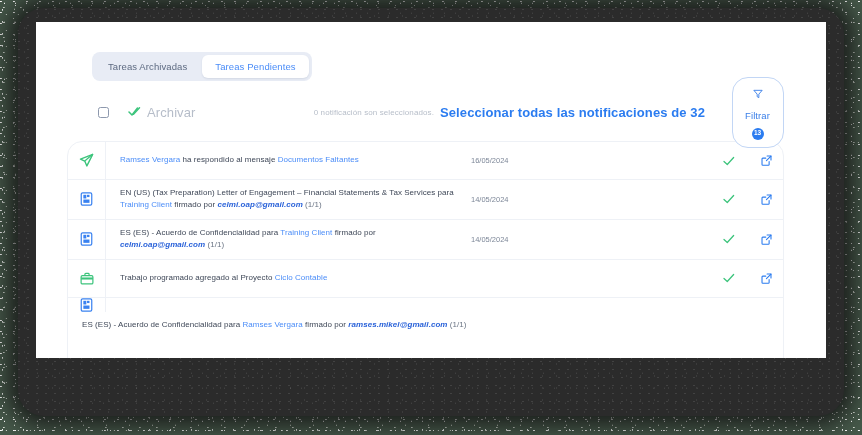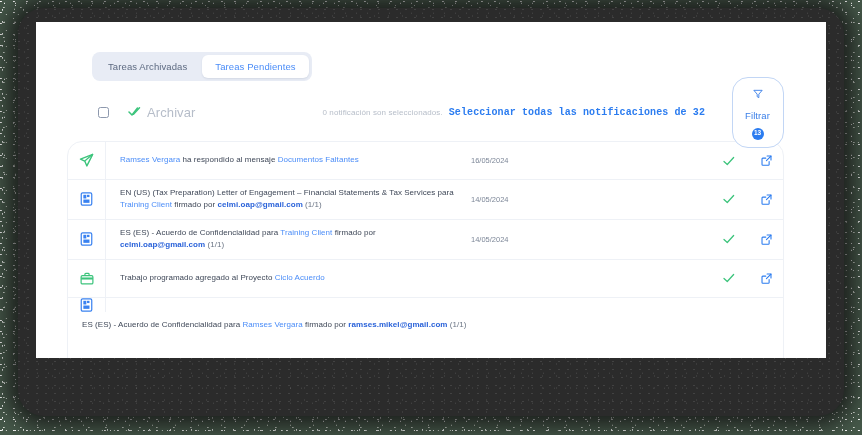--- a/index.html
+++ b/index.html
@@ -120,27 +120,26 @@
     letter-spacing: .1px;
   }
   .tb-spacer { flex: 1; }
   .sel-count {
     font-size: 8px;
     color: #b7bec9;
     letter-spacing: .1px;
     margin-right: 6px;
   }
   .sel-all {
-    font-size: 10px;
+    font-size: 13px;
     font-weight: bold;
     color: #2b7cf0;
     letter-spacing: .1px;
     cursor: pointer;
     white-space: nowrap;
-    font-family: Liberation Mono, monospace;
   }
   .filter-btn {
     display: flex;
     align-items: center;
     gap: 7px;
     margin-left: 27px;
     border: 1px solid #c2d6f5;
     border-radius: 16px;
     padding: 7px 13px 7px 12px;
     background: #fff;
@@ -215,21 +214,21 @@
     width: 66px;
     display: flex;
     align-items: center;
     justify-content: space-between;
     padding: 0 11px 0 6px;
     flex: none;
   }
   .act { cursor: pointer; display: flex; align-items: center; }
 
   .lnk  { color: #4b8df8; }
-  .mail { color: #2b63d9; font-weight: bold; }
+  .mail { color: #2b63d9; font-weight: bold; font-style: italic; }
   .cnt  { color: #6b7585; }
 </style>
 </head>
 <body>
 
 <div class="backdrop"></div>
 <div class="bezel"></div>
 
 <div class="app-card">
 
@@ -357,21 +356,21 @@
       </div>
       <div class="row">
         <div class="row-icon">
           <svg width="14" height="13" viewBox="0 0 16 15">
             <rect x="1.2" y="4.2" width="13.6" height="9.6" rx="1.5" fill="none" stroke="#3cc47c" stroke-width="1.4"></rect>
             <path d="M5.6 4.2 V2.6 a1 1 0 0 1 1-1 h2.8 a1 1 0 0 1 1 1 V4.2" fill="none" stroke="#3cc47c" stroke-width="1.4"></path>
             <rect x="1.2" y="6.3" width="13.6" height="2.4" fill="#3cc47c"></rect>
           </svg>
         </div>
         <div class="row-text">
-          <div><span>Trabajo programado agregado al Proyecto </span><span class="lnk">Ciclo Acuerdo</span></div>
+          <div><span>Trabajo programado agregado al Proyecto </span><span class="lnk">Ciclo Contable</span></div>
         </div>
         <div class="row-gap"></div>
         <div class="row-actions">
           <span class="act">
             <svg width="12" height="10" viewBox="0 0 13 11">
               <path d="M1 6 L4.6 9.4 L11.6 1.6" fill="none" stroke="#3cc47c" stroke-width="1.4" stroke-linecap="round" stroke-linejoin="round"></path>
             </svg>
           </span>
           <span class="act">
             <svg width="11" height="11" viewBox="0 0 13 13">

